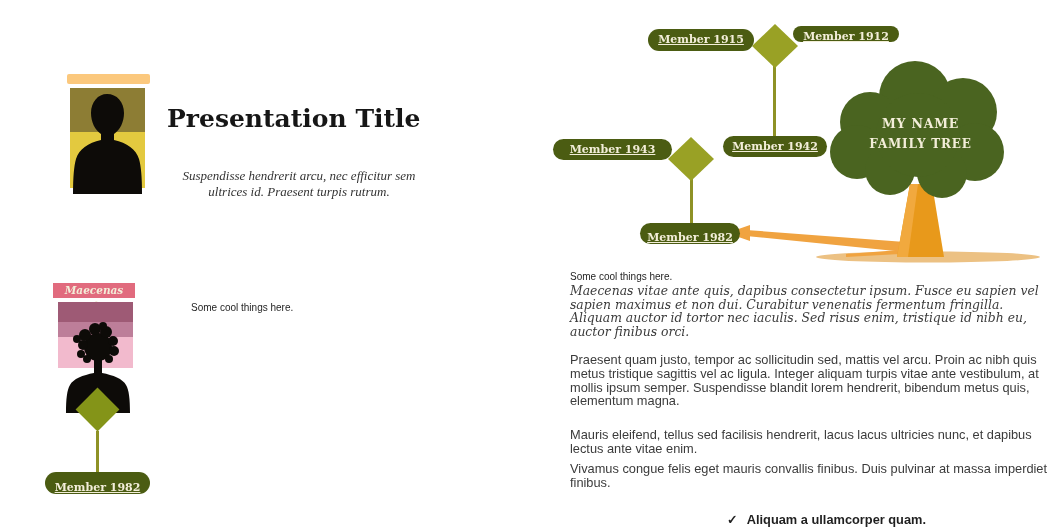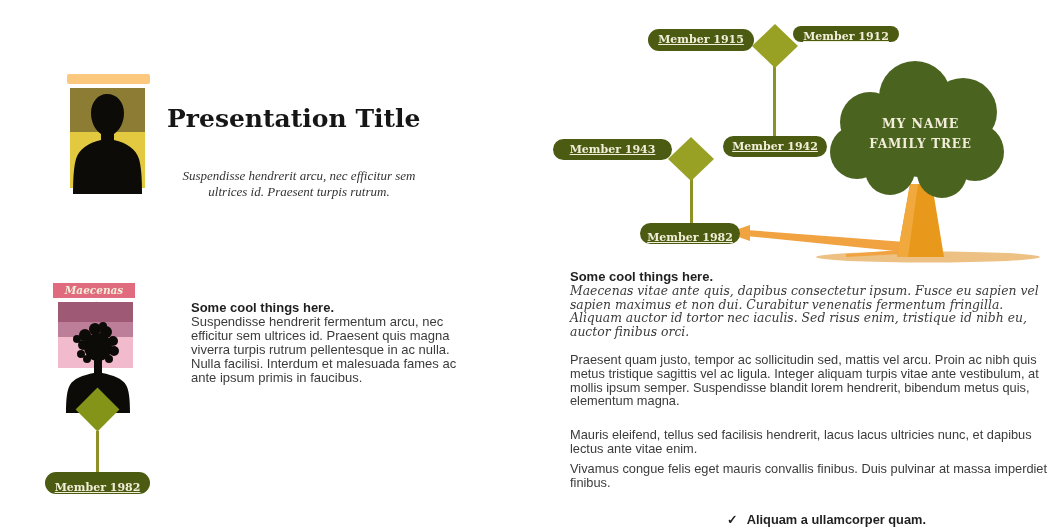--- a/index.html
+++ b/index.html
@@ -34,21 +34,21 @@
   .stem{background:var(--stem);}
   .stem-left{left:96px;top:431px;width:3px;height:43px;}
 
   .member-pill{background:var(--dark-green);border-radius:11px;text-align:center;
     color:var(--cream);font-family:"DejaVu Serif",serif;font-weight:700;font-size:11px;}
   .member-pill span{text-decoration:underline;}
   .pill-1982L{left:45px;top:472px;width:105px;height:22px;line-height:22px;}
   .pill-1982L span{position:relative;top:5px;}
 
   .textcol-left{left:191px;top:301px;width:278px;font-size:13px;line-height:14px;color:var(--body-ink);}
-  .textcol-left .head, .textcol-right .head{font-weight:700;color:var(--head-ink);font-size:13px;}
+  .textcol-left .head, .textcol-right .head{font-weight:400;color:var(--head-ink);font-size:10px;}
   .textcol-left p{margin:0 0 0 0;}
   .textcol-left .p2{margin-top:14px;}
 
   
   .tree-svg{left:530px;top:0;width:530px;height:270px;}
   .pill-1915{left:648px;top:29px;width:106px;height:22px;line-height:22px;}
   .pill-1912{left:793px;top:26px;width:106px;height:16px;line-height:22px;}
   .pill-1943{left:553px;top:139px;width:119px;height:21px;line-height:21px;}
   .pill-1942{left:723px;top:136px;width:104px;height:21px;line-height:21px;}
   .pill-1982R{left:640px;top:223px;width:100px;height:21px;line-height:21px;}
@@ -109,21 +109,20 @@
   </g>
 </svg>
 <div class="abs diamond diamond-left"></div>
 <div class="abs stem stem-left"></div>
 <div class="abs member-pill pill-1982L">
   <span>Member 1982</span>
 </div>
 
 <div class="abs textcol-left">
   <p class="head">Some cool things here.</p>
-  <p class="p1">Suspendisse hendrerit fermentum arcu, nec efficitur sem ultrices id. Praesent quis magna viverra turpis rutrum pellentesque in ac nulla. Nulla facilisi. Interdum et malesuada fames ac ante ipsum primis in faucibus.</p>
 </div>
 
 <svg class="abs tree-svg" viewBox="0 0 530 270">
   <ellipse cx="398" cy="257" rx="112" ry="5.5" fill="#ecc183"></ellipse>
   <polygon points="370,250 370,254 316,257 316,254" fill="#f0a340"></polygon>
   <polygon points="375,242 375,252 216,236 216,230" fill="#f0a340"></polygon>
   <polygon points="220,225 220,241 197,233" fill="#f0a340"></polygon>
   <polygon points="380,184 402,184 414,257 367,257" fill="#e8991b"></polygon>
   <polygon points="380,184 388,184 378,257 367,257" fill="#f1a93e"></polygon>
   <rect x="243" y="48" width="3" height="92" fill="#8e9226"></rect>

